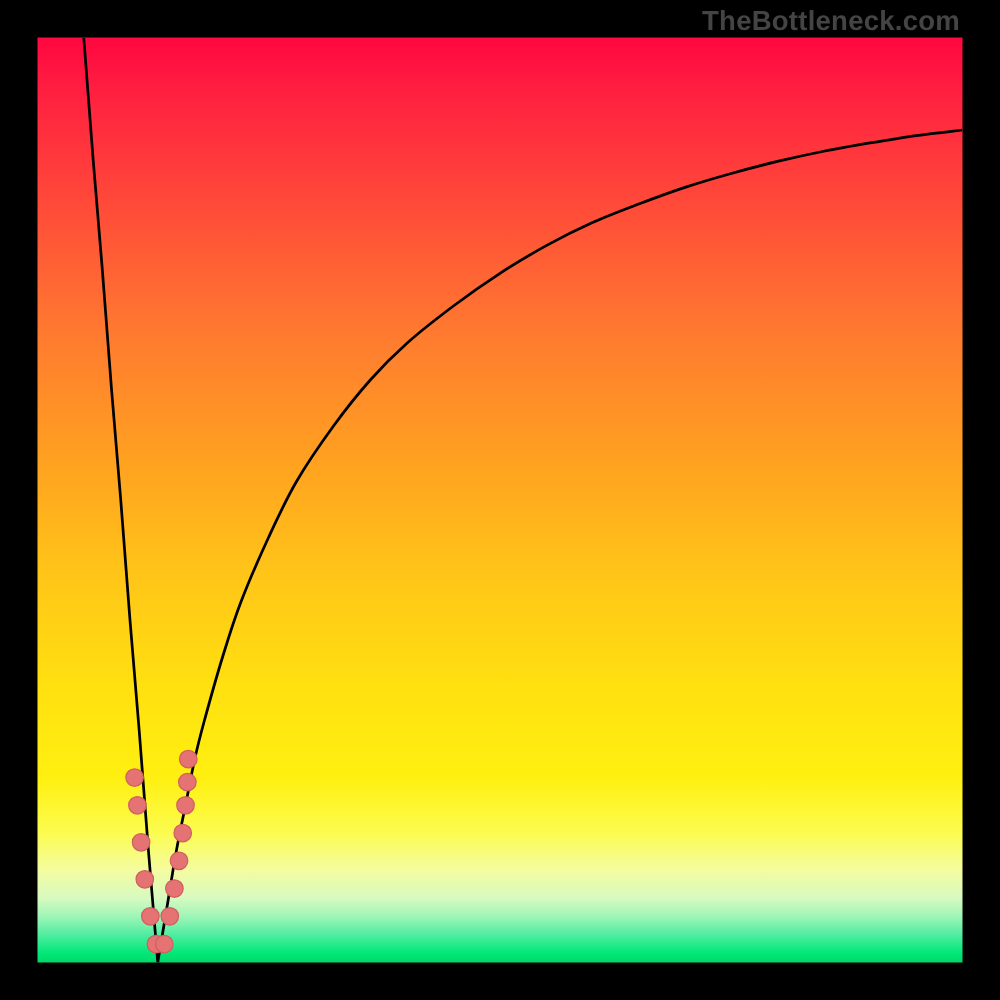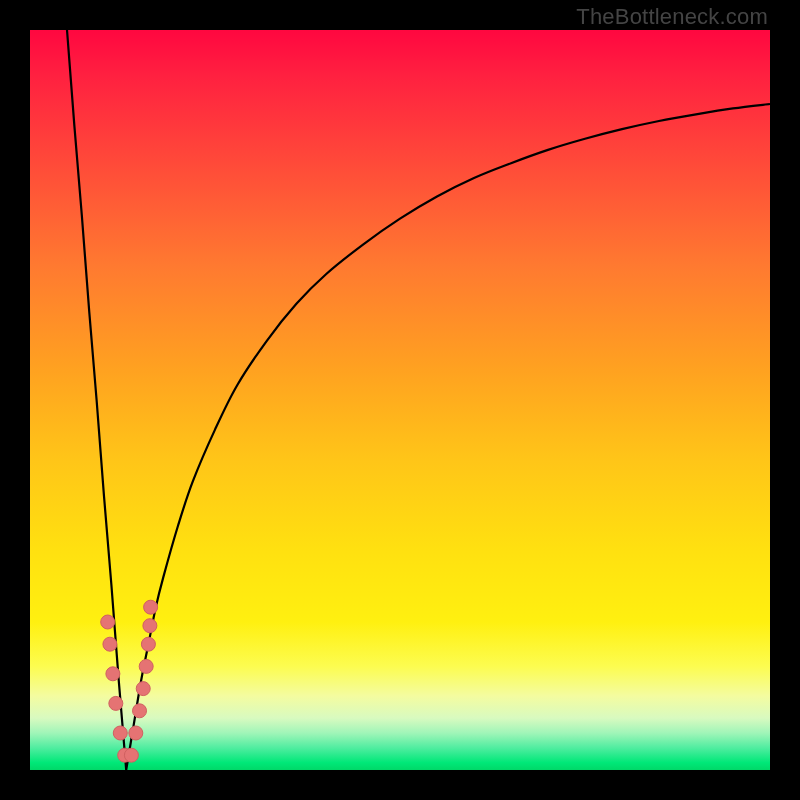--- a/index.html
+++ b/index.html
@@ -50,21 +50,21 @@
     width: 740px;
     height: 740px;
     pointer-events: none;
   }
   .watermark {
     position: absolute;
     top: 4px;
     right: 32px;
     color: #444;
     font-size: 22px;
-    font-weight: 400;
+    font-weight: 700;
     letter-spacing: 0.2px;
   }
 </style>
 </head>
 <body>
 
 <div class="frame">
 
   <div class="plot">
     <svg class="overlay-svg" viewBox="0 0 740 740" preserveAspectRatio="none">

